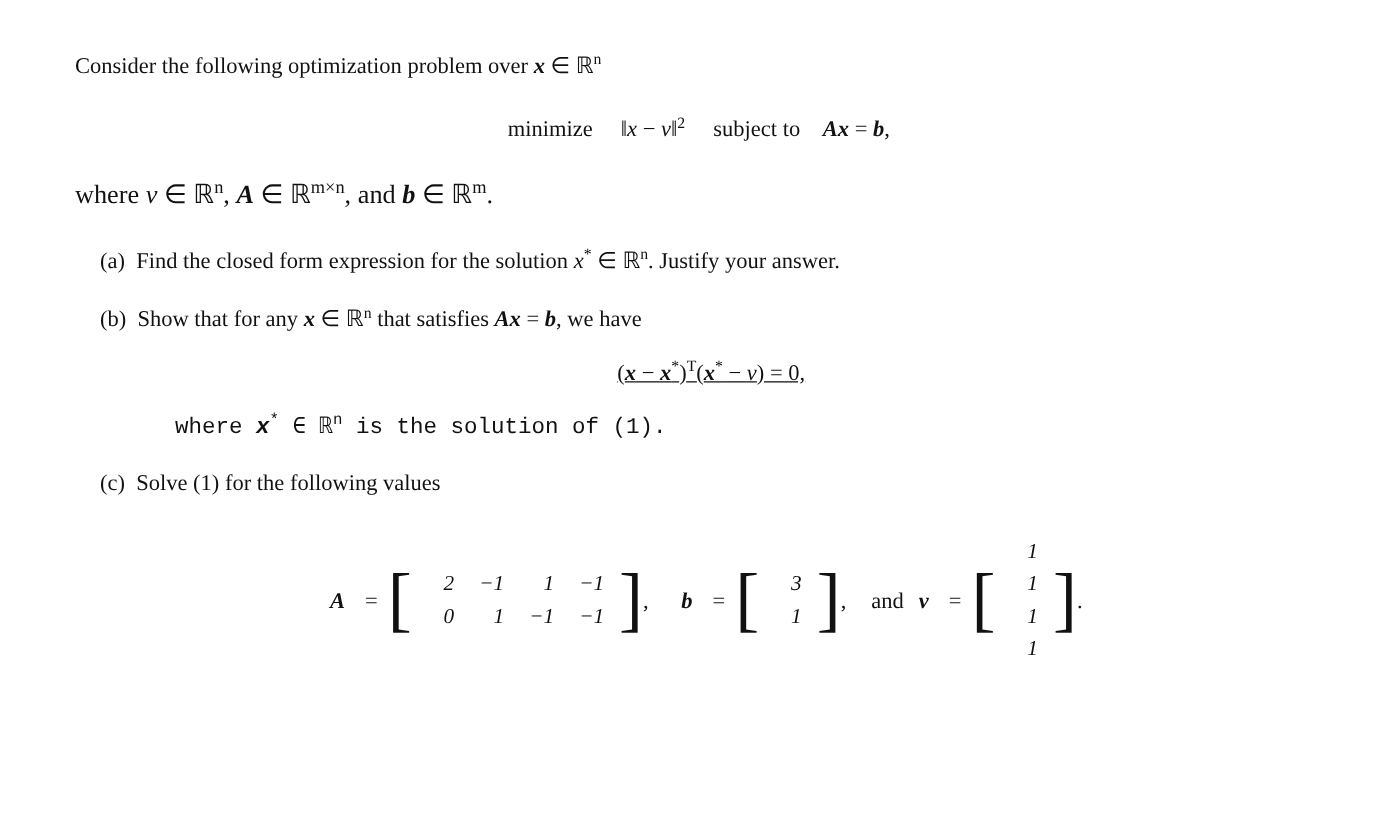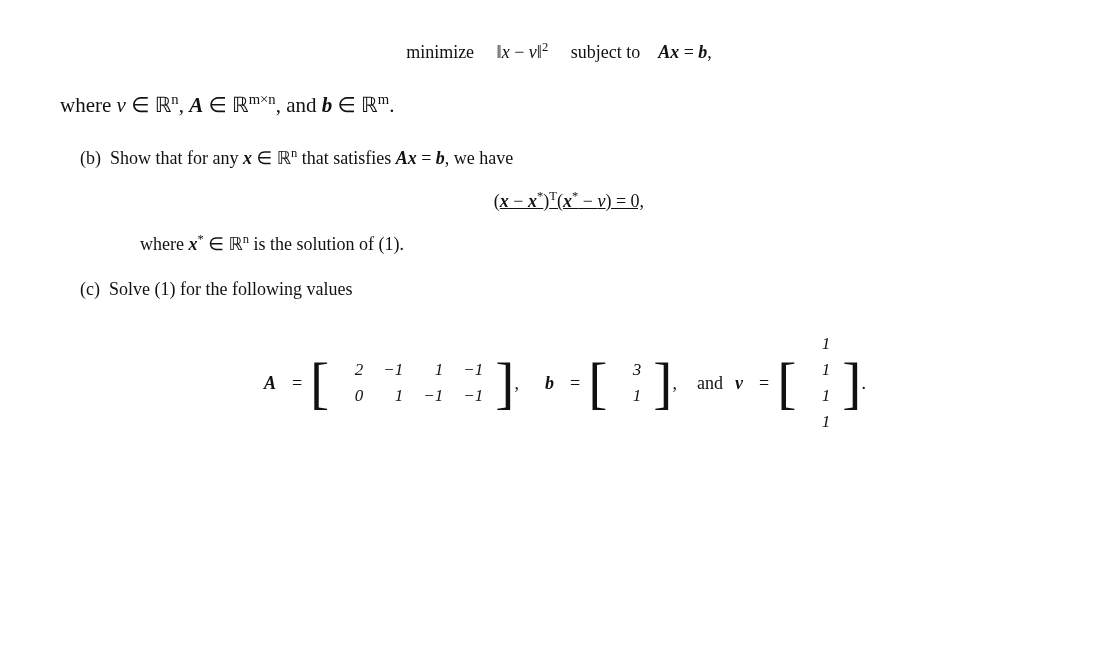--- a/index.html
+++ b/index.html
@@ -40,20 +40,21 @@
       text-align: center;
       margin: 20px 0;
       font-size: 18px;
       text-decoration: underline;
     }
     .sub-where {
       padding-left: 60px;
       margin-top: 16px;
       margin-bottom: 8px;
       font-size: 18px;
+      font-family: Liberation Mono, monospace;
     }
     .matrix-section {
       text-align: center;
       margin-top: 30px;
       display: flex;
       align-items: center;
       justify-content: center;
       gap: 0px;
       flex-wrap: nowrap;
     }
@@ -113,29 +114,37 @@
       align-items: center;
       justify-content: flex-end;
       min-width: 22px;
     }
   </style>
 </head>
 <body>
 
 <div class="page-content">
 
+  <div class="intro-line">
+    <span>Consider the following optimization problem over <span class="math-bold"><i>x</i></span> ∈ ℝ<sup>n</sup></span>
+  </div>
 
   <div class="minimize-line">
     <span>minimize &nbsp;&nbsp;&nbsp; ‖<i>x</i> − <i>v</i>‖<sup>2</sup> &nbsp;&nbsp;&nbsp; subject to &nbsp;&nbsp; <span class="math-bold"><i>A</i><i>x</i></span> = <span class="math-bold"><i>b</i></span>,</span>
   </div>
 
   <div class="where-line">
     <span>where <i>v</i> ∈ ℝ<sup>n</sup>, <b><i>A</i></b> ∈ ℝ<sup>m×n</sup>, and <b><i>b</i></b> ∈ ℝ<sup>m</sup>.</span>
   </div>
 
+  <div class="part">
+    <span class="part-label">
+      (a) &nbsp;Find the closed form expression for the solution <i>x</i><sup>*</sup> ∈ ℝ<sup>n</sup>. Justify your answer.
+    </span>
+  </div>
 
   <div class="part">
     <span class="part-label">
       (b) &nbsp;Show that for any <b><i>x</i></b> ∈ ℝ<sup>n</sup> that satisfies <b><i>Ax</i></b> = <b><i>b</i></b>, we have
     </span>
     <div class="equation-center">
       (<b><i>x</i></b> − <b><i>x</i></b><sup>*</sup>)<sup>T</sup>(<b><i>x</i></b><sup>*</sup> − <i>v</i>) = 0,
     </div>
     <div class="sub-where">
       where <b><i>x</i></b><sup>*</sup> ∈ ℝ<sup>n</sup> is the solution of (1).

